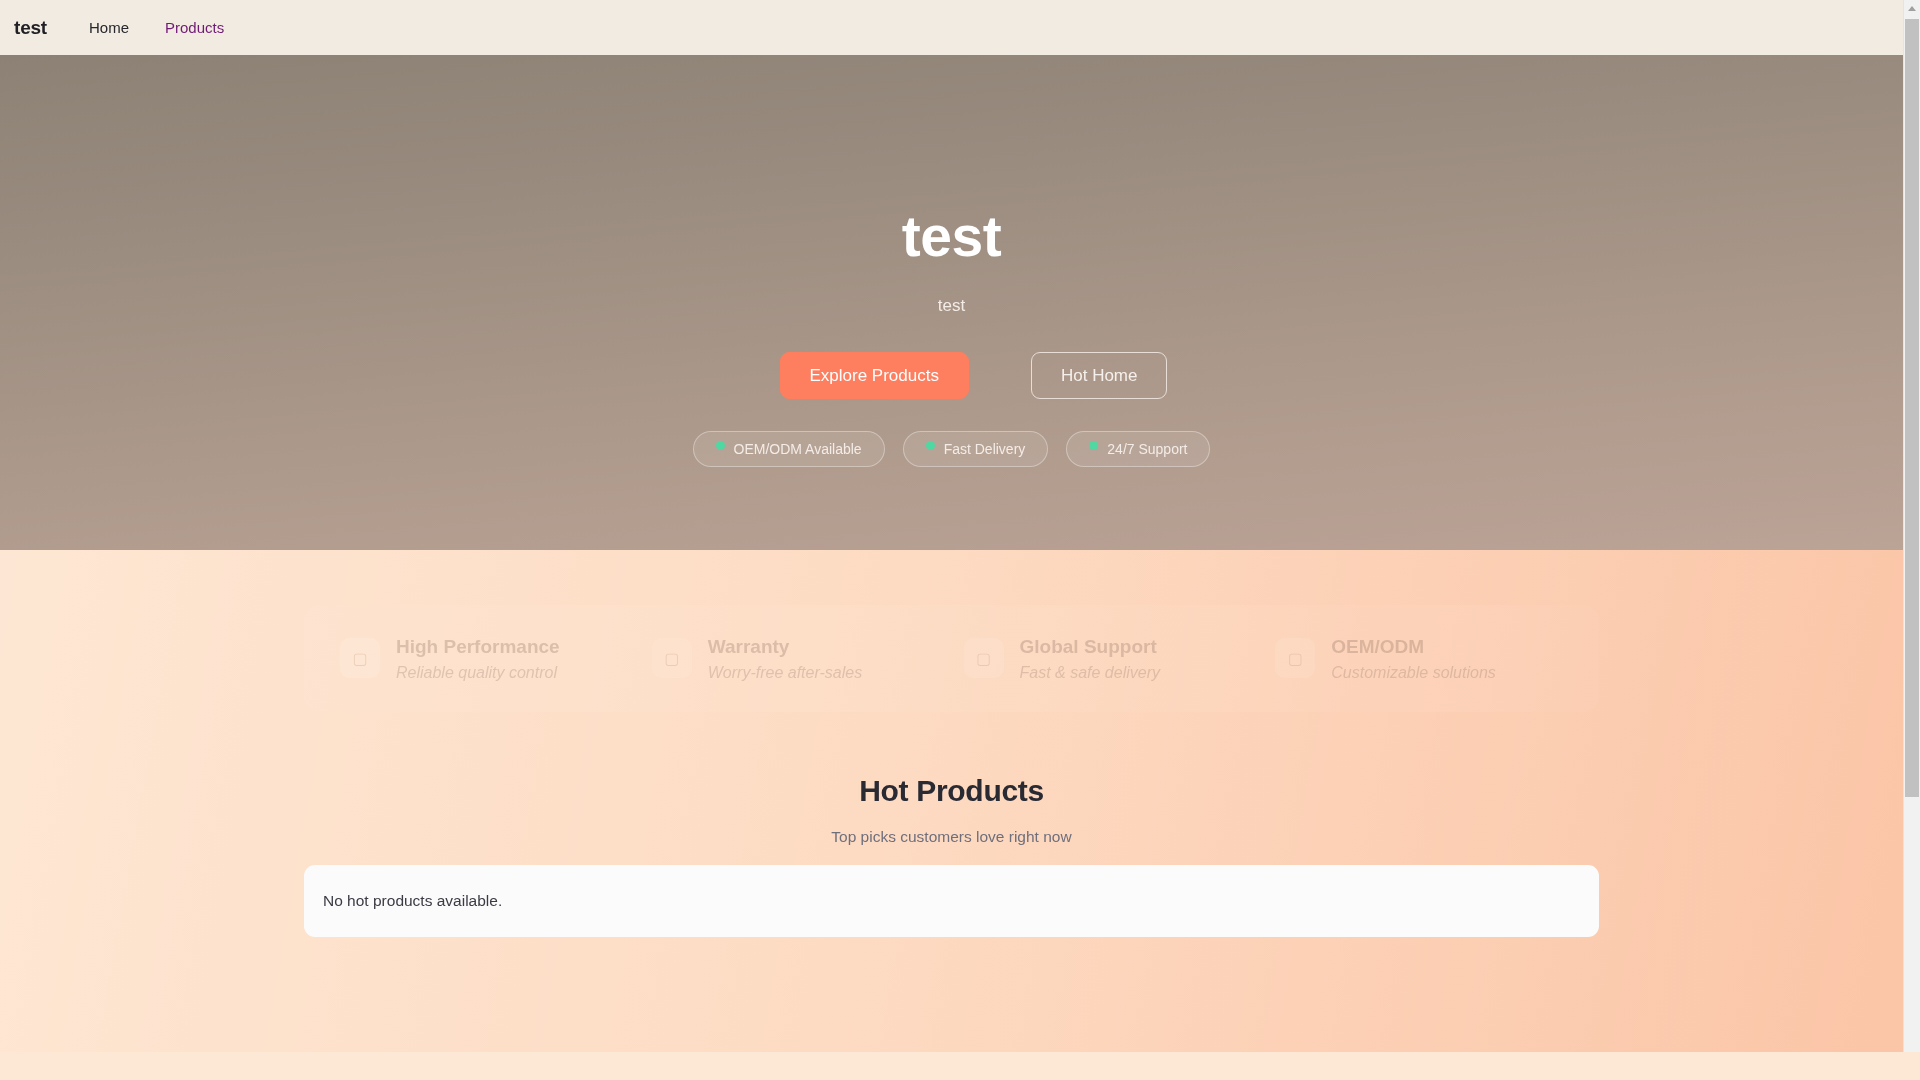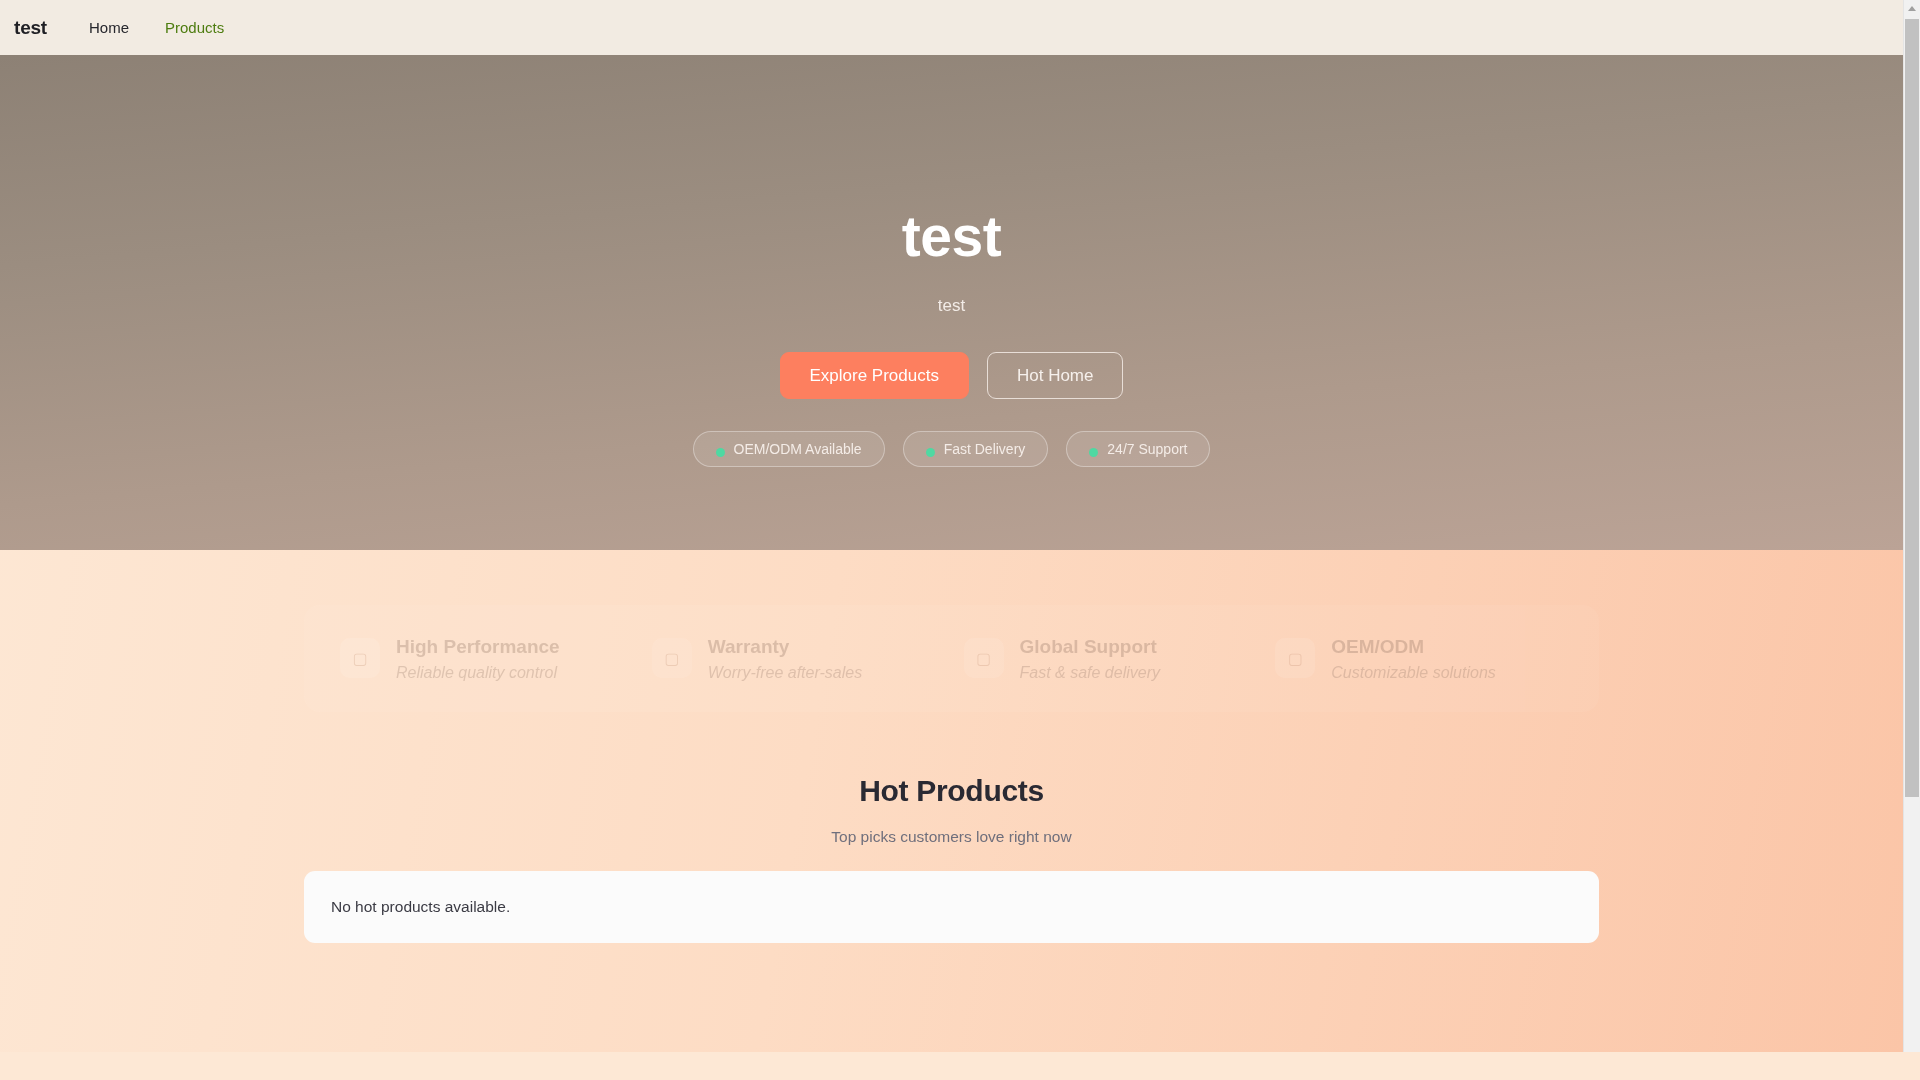--- a/index.html
+++ b/index.html
@@ -81,21 +81,21 @@
     letter-spacing: -0.2px;
   }
   .nav-links {
     display: flex;
     align-items: center;
     gap: 36px;
     margin-left: 20px;
   }
   .nav-link {
     font-size: 15px;
-    color: #4d7c0f;
+    color: #701a75;
     text-decoration: none;
     cursor: pointer;
   }
   .nav-link.active { color: #26262c; }
 
   
   .hero {
     position: relative;
     height: 495px;
     background: linear-gradient(175deg, #8d8175 0%, #9b8d80 32%, #ae9a8c 68%, #bba396 100%);
@@ -126,40 +126,41 @@
   }
   .btn {
     font-family: "Liberation Sans", sans-serif;
     font-size: 17px;
     border-radius: 9px;
     padding: 13px 29px;
     cursor: pointer;
     border: 1px solid transparent;
     line-height: 1.15;
     white-space: nowrap;
+    margin-left: 44px;
   }
   .btn-primary {
     background: #fd7f5f;
     color: #ffffff;
     border-color: #fd7f5f;
   }
   .btn-outline {
     background: transparent;
     color: #f6f0ec;
     border-color: #e8ded7;
   }
   .hero-pills {
     margin-top: 32px;
     display: flex;
     align-items: center;
     gap: 18px;
   }
   .pill {
     display: flex;
-    align-items: flex-end;
+    align-items: flex-start;
     gap: 9px;
     padding: 9px 22px;
     border-radius: 999px;
     border: 1px solid rgba(255,255,255,0.34);
     background: rgba(255,255,255,0.09);
     color: #f4ece7;
     font-size: 14px;
     white-space: nowrap;
     cursor: default;
   }
@@ -233,24 +234,24 @@
   }
   .section-sub {
     text-align: center;
     margin-top: 20px;
     font-size: 15.5px;
     color: #6f6f7c;
   }
 
   
   .empty-card {
-    margin-top: 25px;
+    margin-top: 19px;
     background: #fbfbfb;
     border-radius: 11px;
-    padding: 27px 27px;
+    padding: 27px 19px;
     font-size: 15.5px;
     color: #3b3b44;
   }
 
   .spacer { height: 44px; }
 </style>
 </head>
 <body>
 
 <div class="viewport">

